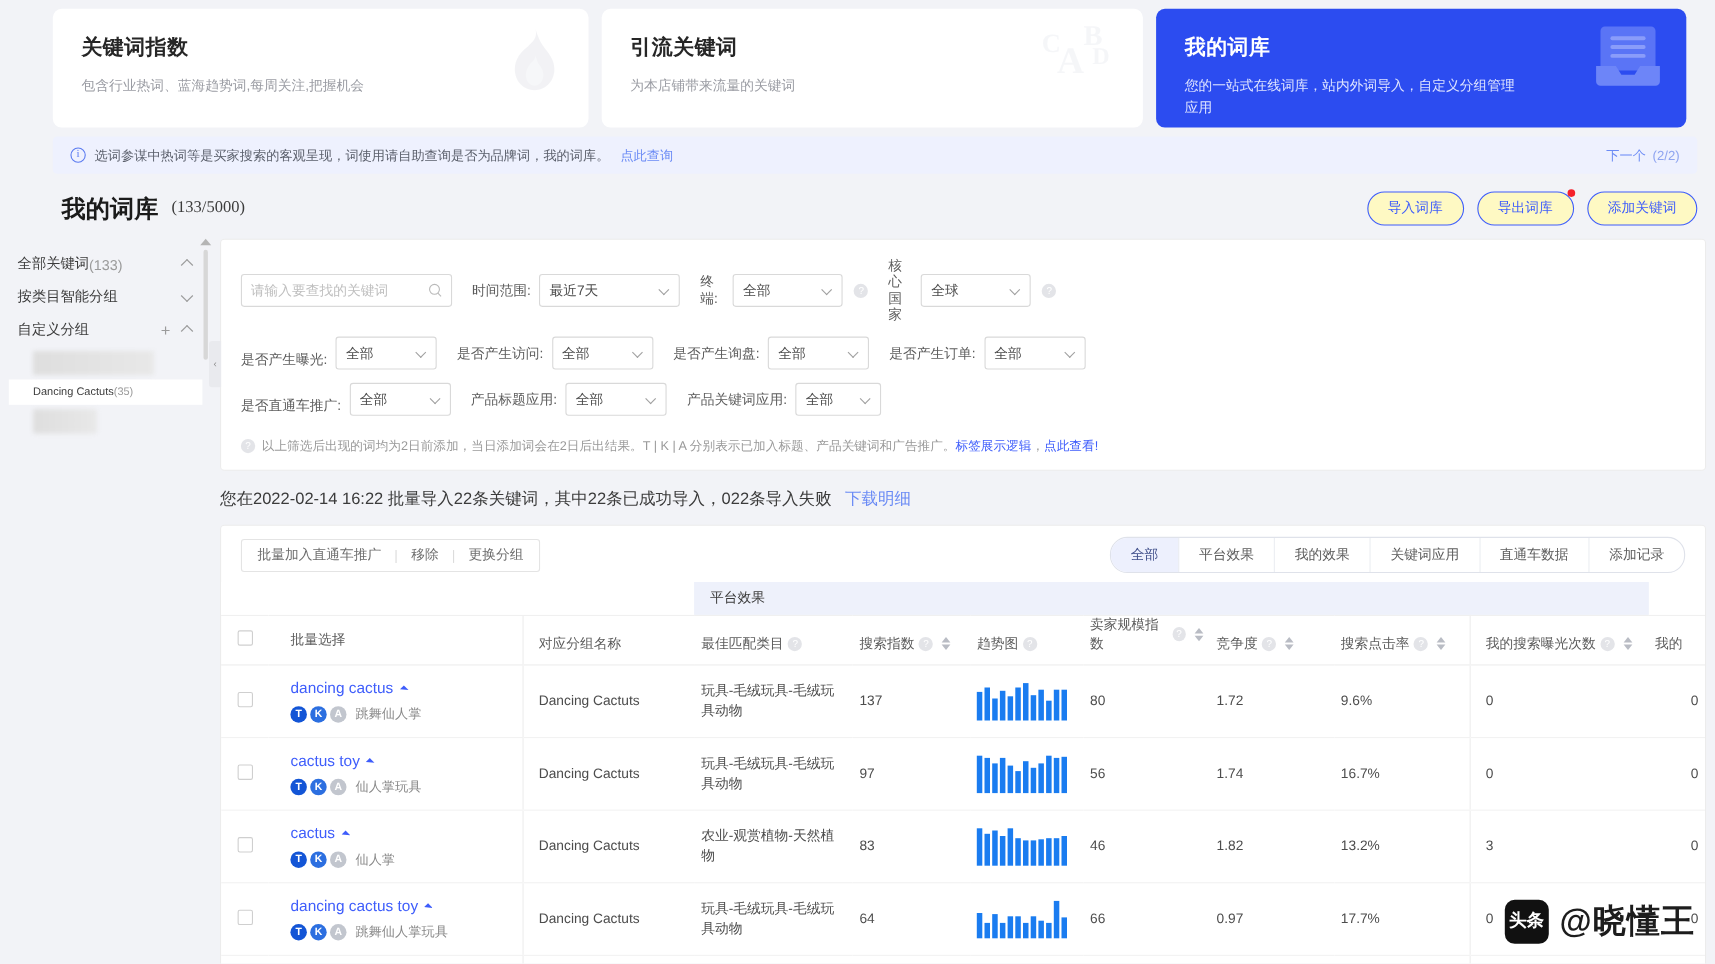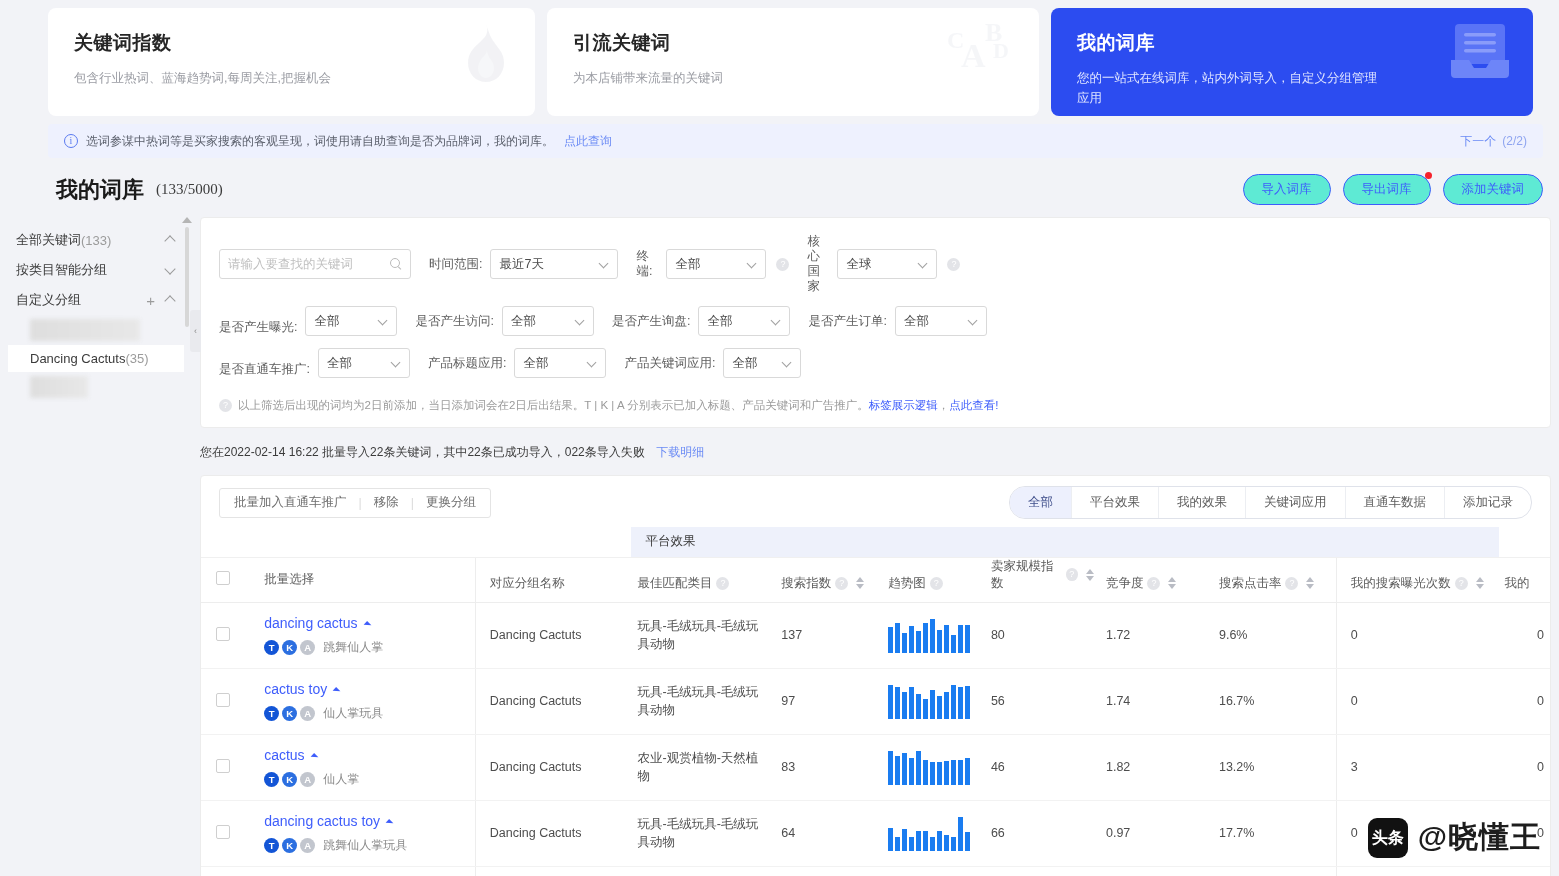--- a/index.html
+++ b/index.html
@@ -87,21 +87,21 @@
   }
   .title-row h1 {
     font-size: 22px; font-weight: 700; color: #1b1b1b;
   }
   .title-row .cap {
     font-size: 15px; color: #3b3b3b; margin-left: 12px;
     font-family: "Liberation Serif", serif;
   }
   .title-row .sp { flex: 1; }
   .pill {
-    border: 1px solid #3e5dfb; color: #3e5dfb; background: #5eead4;
+    border: 1px solid #3e5dfb; color: #3e5dfb; background: #fef9c3;
     border-radius: 16px; font-size: 12.5px;
     padding: 6px 18px; margin-left: 12px; cursor: pointer;
     position: relative;
   }
   .pill .dot {
     position: absolute; right: -2px; top: -3px;
     width: 7px; height: 7px; border-radius: 50%; background: #f5222d;
   }
 
   
@@ -125,21 +125,21 @@
   .chev.down::before { transform: rotate(-135deg); top: 0px; }
   .plus {
     font-size: 15px; color: #9b9b9b; margin-right: 10px; line-height: 1;
   }
   .blur-item { height: 22px; margin: 4px 10px 4px 22px; border-radius: 2px;
     background: linear-gradient(90deg,#dedede,#e8e8e8); filter: blur(2px); }
   .blur-item.w1 { width: 110px; }
   .blur-item.w2 { width: 58px; }
   .side-sel {
     background: #fff; padding: 6px 10px 6px 22px;
-    font-size: 13px; color: #3b3b3b; cursor: pointer;
+    font-size: 10px; color: #3b3b3b; cursor: pointer;
     width: 176px;
   }
   .side-sel .cnt { color: #9b9b9b; }
   .scroll-track {
     position: absolute; right: -4px; top: 0; width: 10px; height: 170px;
   }
   .scroll-up {
     width: 0; height: 0; margin: 0 auto;
     border-left: 5px solid transparent; border-right: 5px solid transparent;
     border-bottom: 6px solid #b5b5b5;
@@ -221,21 +221,21 @@
   }
   .fnote {
     display: flex; align-items: center;
     font-size: 11.5px; color: #9a9a9a; padding: 2px 18px 14px 18px;
   }
   .fnote .qmark { margin-left: 0; margin-right: 6px; }
   .fnote a { color: #3e5dfb; text-decoration: none; text-align: center; }
 
   
   .status-line {
-    font-size: 12px; color: #3b3b3b;
+    font-size: 15px; color: #3b3b3b;
     margin: 16px 0 14px 12px;
   }
   .status-line a { color: #6b8bf5; text-decoration: none; margin-left: 8px; }
 
   
   .tbar { display: flex; align-items: center; padding: 10px 18px 8px 18px; }
   .batch-group {
     border: 1px solid #e4e4e4; border-radius: 3px; height: 30px;
     display: flex; align-items: center; padding: 0 14px;
     font-size: 12.5px; color: #6d6d6d;

